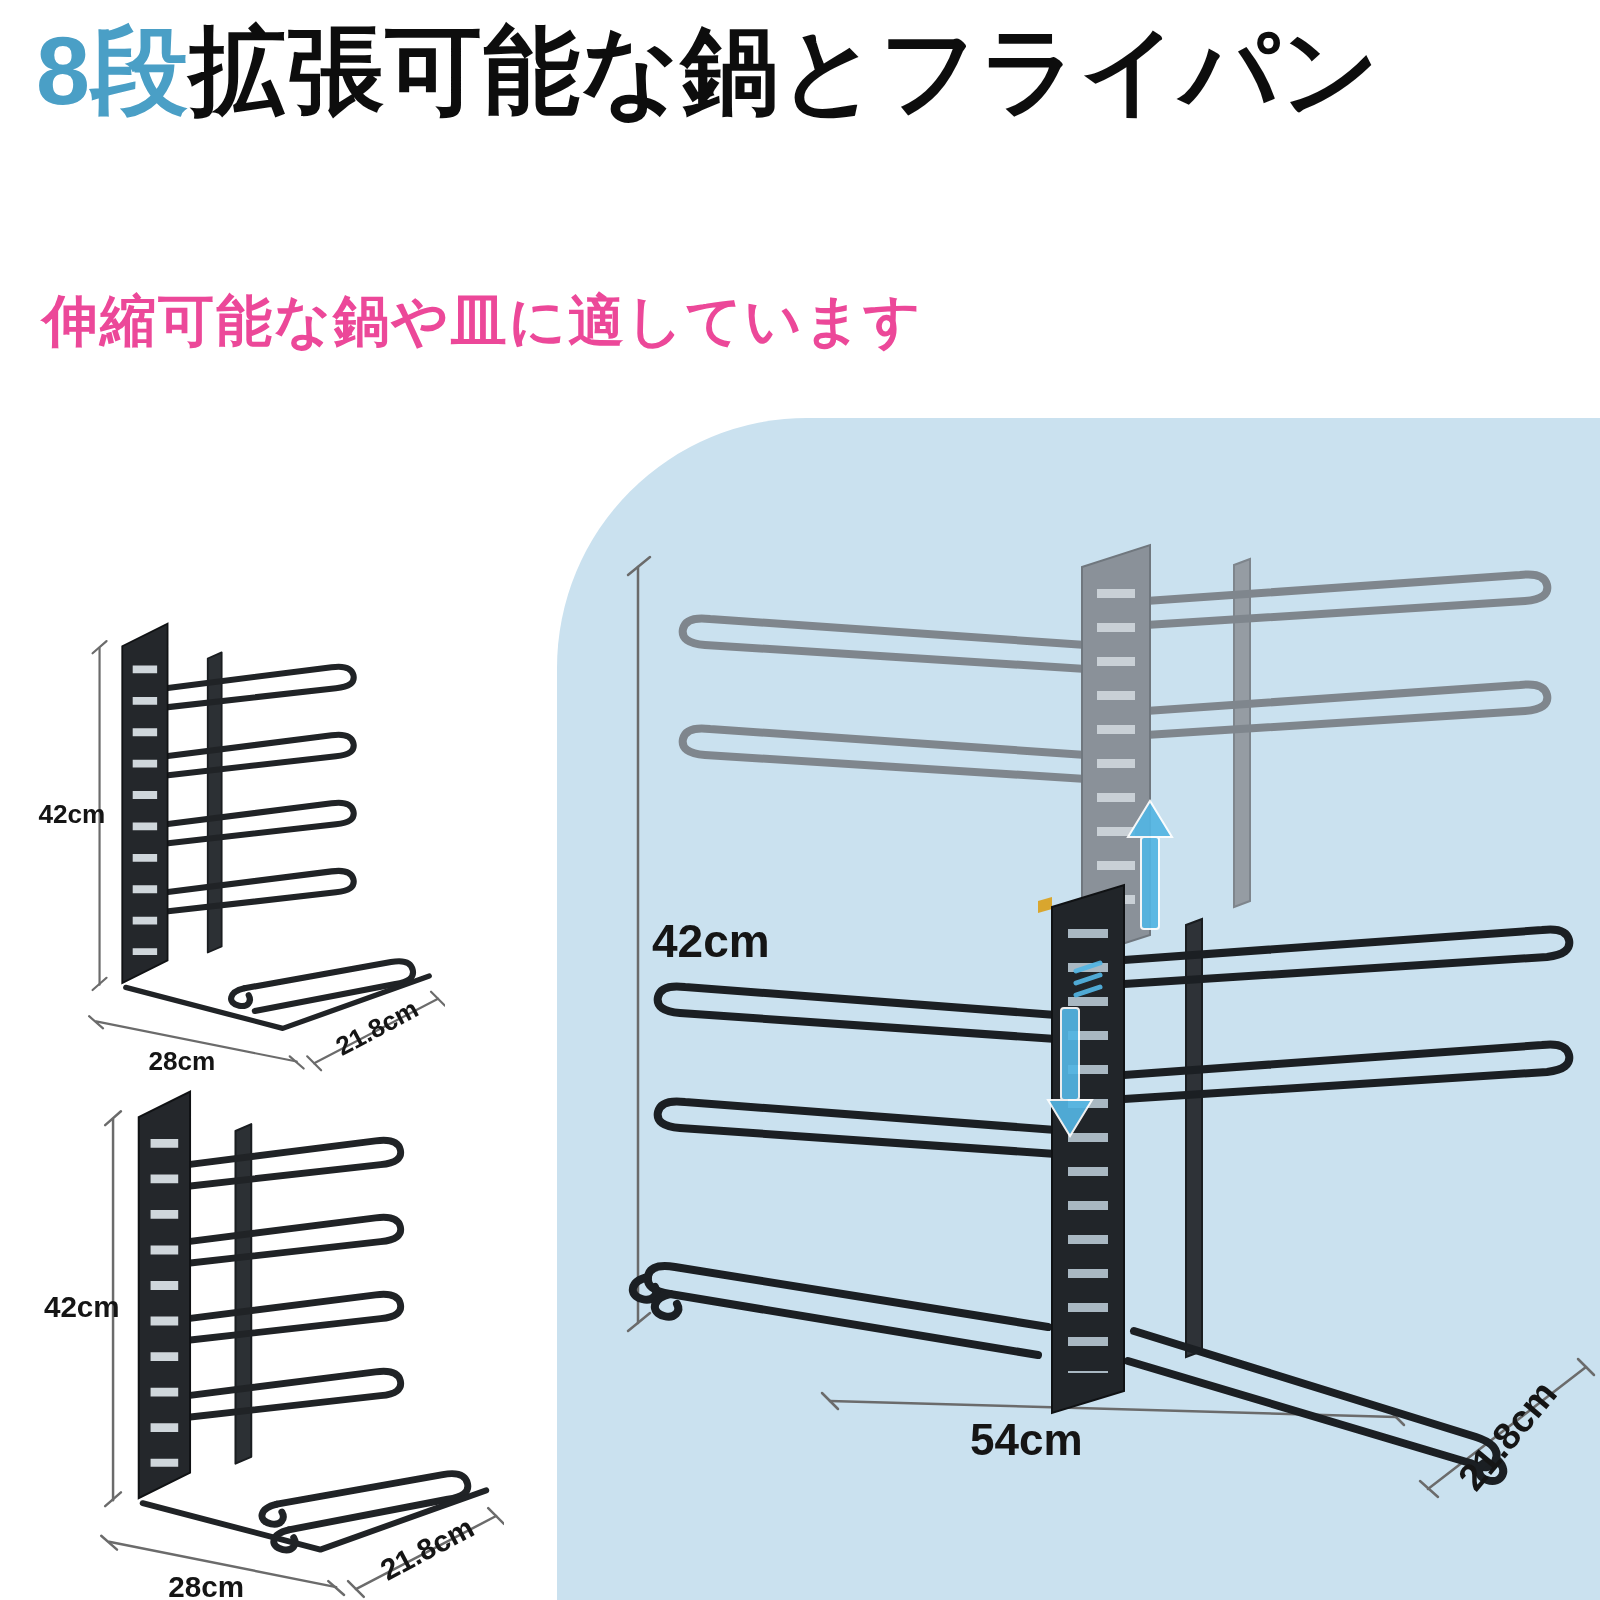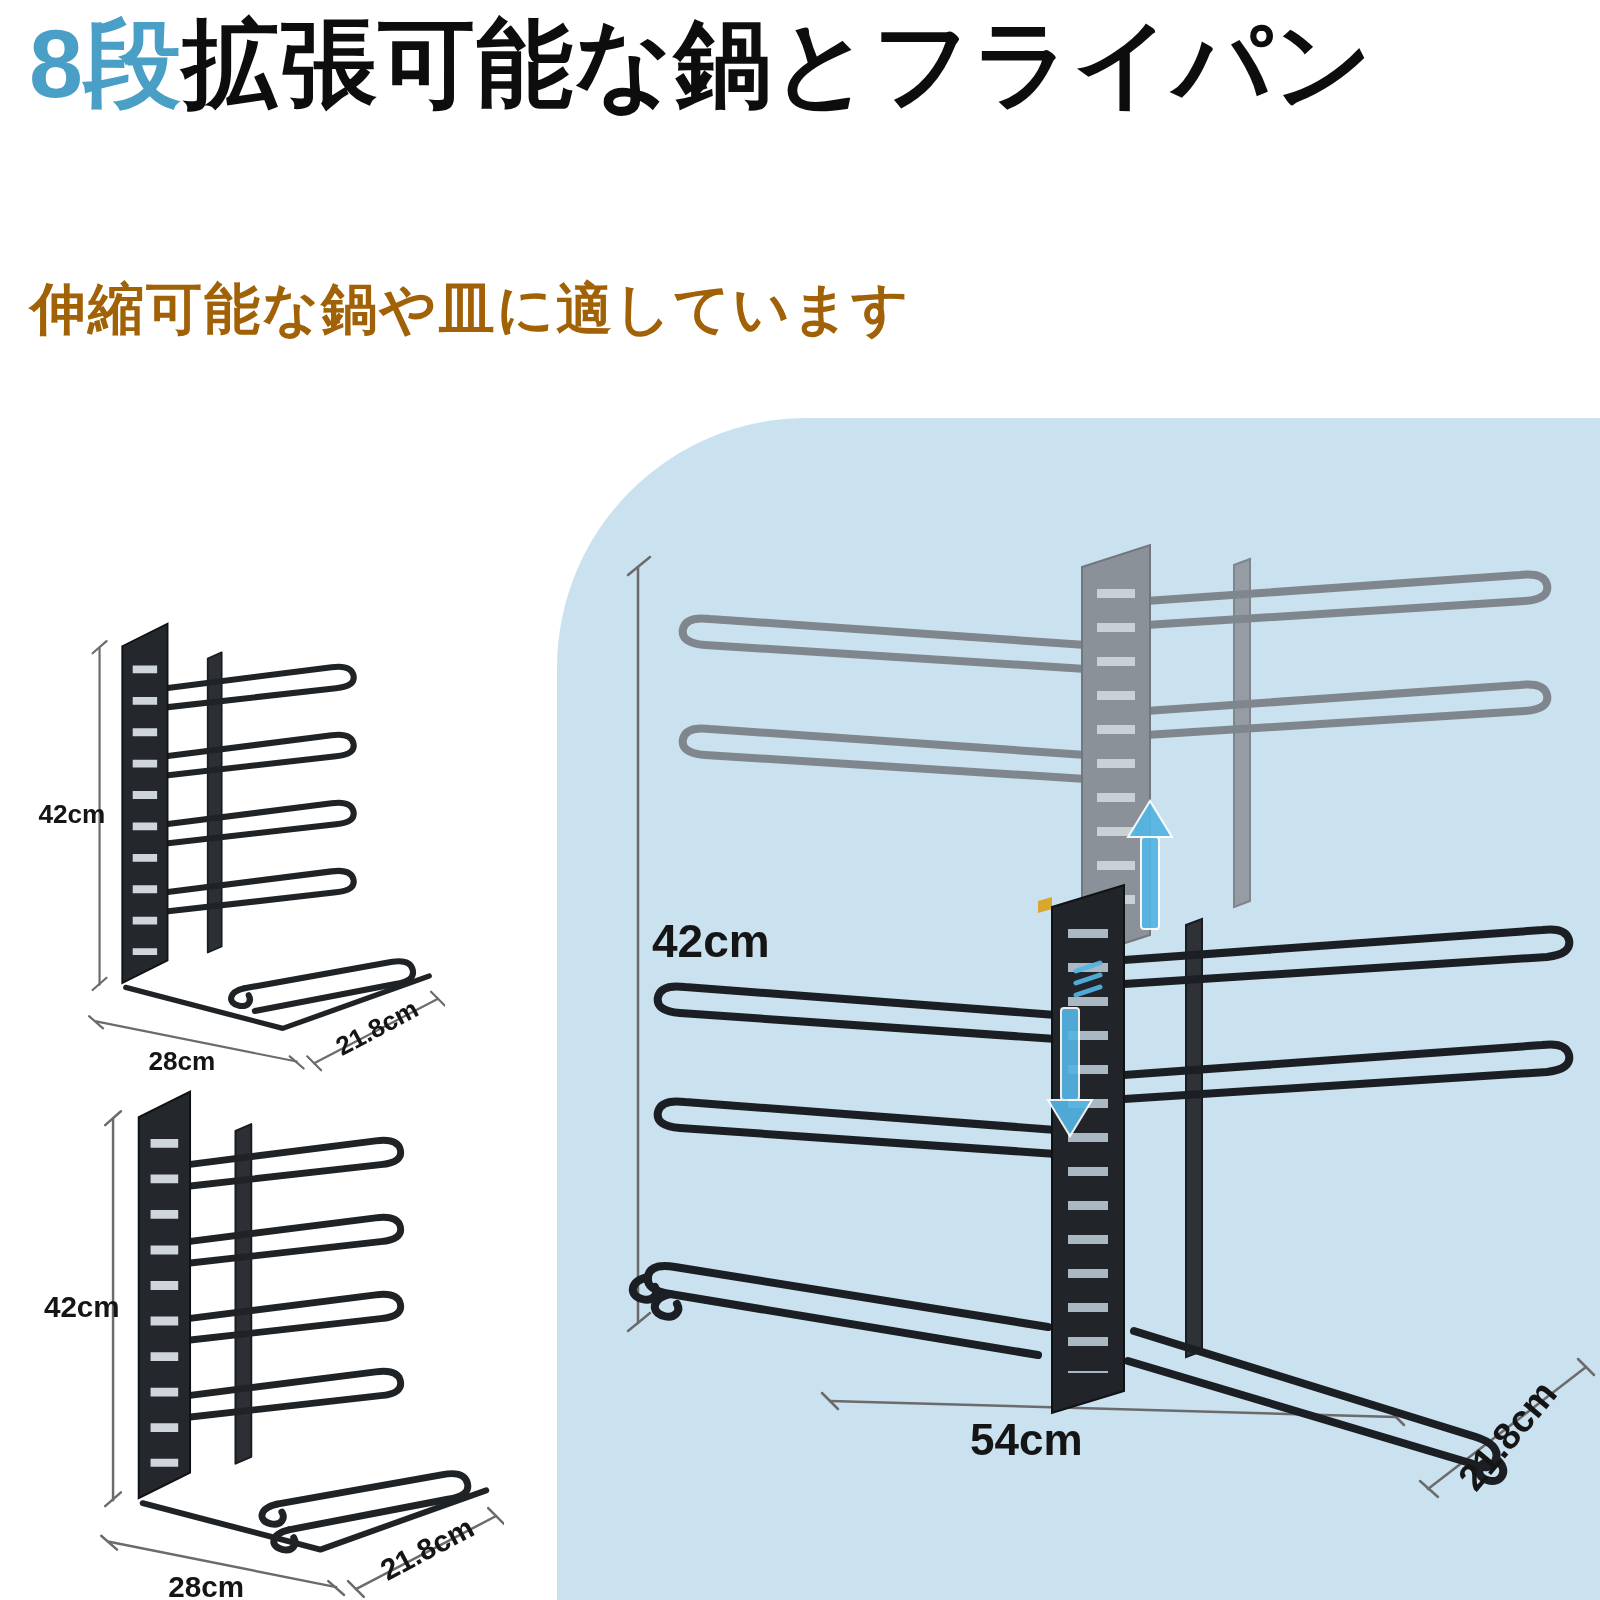--- a/index.html
+++ b/index.html
@@ -1,23 +1,23 @@
 <!DOCTYPE html>
 <html><head>
 <meta charset="utf-8">
 <style>
   html,body{margin:0;padding:0;background:#ffffff;font-family:"Liberation Sans","DejaVu Sans",sans-serif;}
   .page{position:relative;width:1600px;height:1600px;overflow:hidden;background:#ffffff;}
   .bg-panel{position:absolute;left:557px;top:418px;width:1043px;height:1182px;
             background:#cae1ef;border-top-left-radius:250px;}
-  .title{position:absolute;left:28px;top:6px;margin:1px;font-size:97px;font-weight:800;
+  .title{position:absolute;left:28px;top:6px;margin:8px;font-size:97px;font-weight:800;
          color:#0d0d0d;line-height:1.18;letter-spacing:1px;white-space:nowrap;}
   .title .hl{color:#4a9fc6;}
-  .subtitle{position:absolute;left:30px;top:272px;margin:0;font-size:56px;font-weight:600;
-            color:#a16207;letter-spacing:2px;white-space:nowrap;}
+  .subtitle{position:absolute;left:30px;top:272px;margin:12px;font-size:56px;font-weight:600;
+            color:#ec4899;letter-spacing:2px;white-space:nowrap;}
   .rack{position:absolute;}
   .rack-a{left:35px;top:585px;width:410px;height:489px;}
   .rack-b{left:40px;top:1048px;width:464px;height:553px;}
   .rack-c{left:590px;top:505px;width:1010px;height:1075px;}
   .rack svg{display:block;width:100%;height:100%;}
   text{font-family:"Liberation Sans","DejaVu Sans",sans-serif;fill:#151515;}
   .dim-sm{font-size:30px;font-weight:600;}
   .dim-lg{font-weight:700;}
 </style>
 </head>

